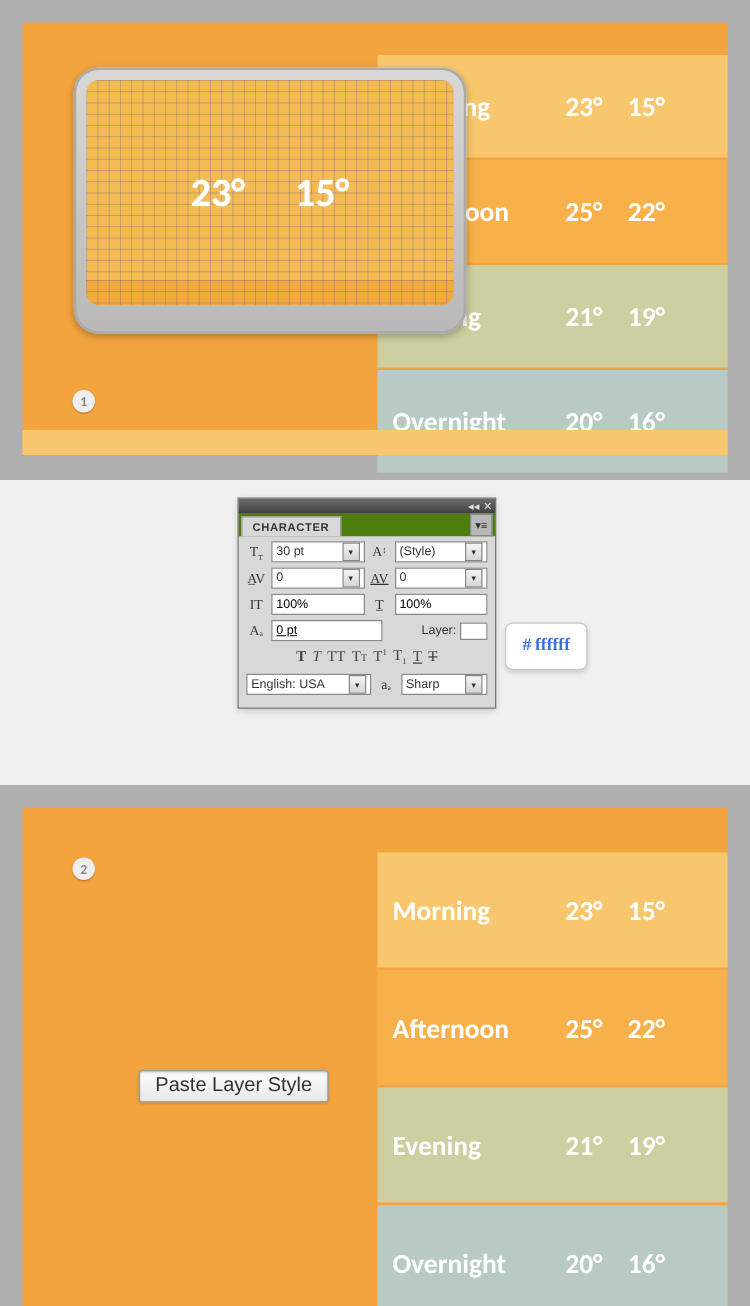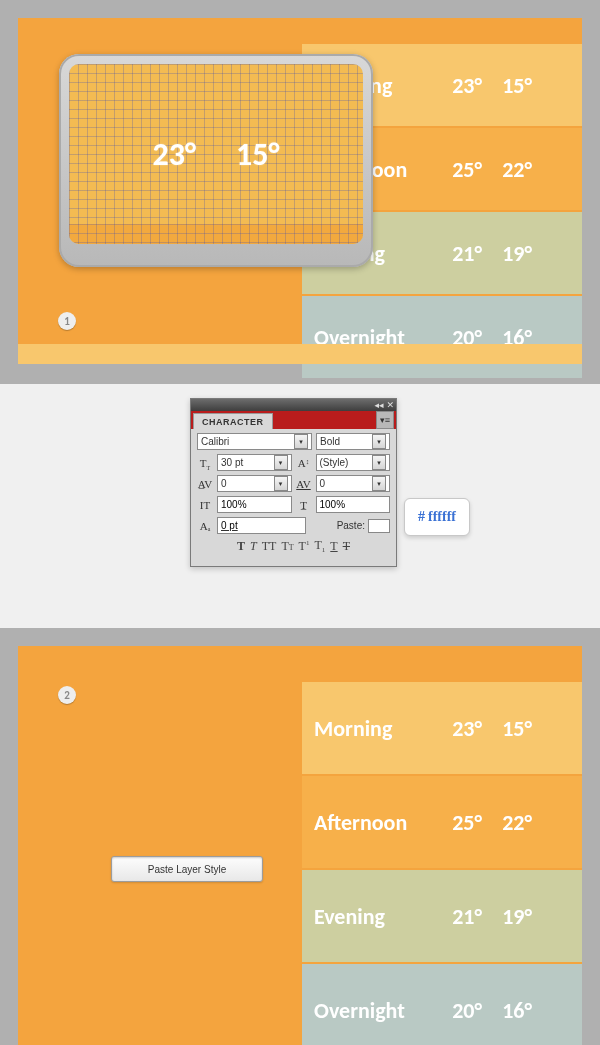--- a/index.html
+++ b/index.html
@@ -136,21 +136,21 @@
     background: linear-gradient(#6c6c6c,#3e3e3e);
     display:flex;
     justify-content:flex-end;
     align-items:center;
     padding: 0 2px;
     gap:3px;
   }
   #charpanel .titlebar .glyph { color:#ddd; font-size:9px; line-height:1; }
   #charpanel .tabrow {
     height: 18px;
-    background:#b91c1c;
+    background:#4d7c0f;
     display:flex;
     align-items:flex-end;
     padding-left:2px;
   }
   #charpanel .tab {
     background:#d8d8d8;
     padding:3px 8px 2px 8px;
     font-size:9px;
     font-weight:bold;
     letter-spacing:.5px;
@@ -273,21 +273,21 @@
     top:210px;
     width:150px;
     height:24px;
     background:linear-gradient(#fdfdfd,#e8e8e8);
     border:1px solid #9c9c9c;
     border-radius:3px;
     box-shadow:0 1px 2px rgba(0,0,0,.2) inset, 0 1px 2px rgba(0,0,0,.15);
     display:flex;
     align-items:center;
     justify-content:center;
-    font-size:10px;
+    font-size:16px;
     font-family:Tahoma, Arial, sans-serif;
     color:#333;
   }
 </style>
 </head>
 <body>
 
 <section id="step1">
   <div class="canvas">
 
@@ -343,30 +343,20 @@
   </div>
   <div class="tabrow">
     <div class="tab">
       <span>CHARACTER</span>
     </div>
     <div class="menu">▾≡</div>
   </div>
 
   <div class="body">
 
-    <div class="prow">
-      <div class="psel" style="flex:1.3;">
-        <span>Calibri</span>
-        <span class="ddl">▾</span>
-      </div>
-      <div class="psel" style="flex:.8;">
-        <span>Bold</span>
-        <span class="ddl">▾</span>
-      </div>
-    </div>
 
     <div class="prow">
       <span class="plabel">
         <span style="position:relative;">T<span class="vsub">T</span></span>
       </span>
       <div class="psel" style="flex:1;">
         <span>30 pt</span>
         <span class="ddl">▾</span>
       </div>
       <span class="plabel">
@@ -403,36 +393,47 @@
         <input value="100%" style="">
       </div>
     </div>
 
     <div class="prow">
       <span class="plabel">A<span class="vsub">a</span></span>
       <div class="pnum" style="flex:1;text-decoration:underline;">
         <input value="0 pt" style="">
       </div>
       <span style="flex:1;display:flex;align-items:center;justify-content:flex-end;gap:3px;">
-        <span>Paste:</span>
+        <span>Layer:</span>
         <span class="swatch"></span>
       </span>
     </div>
 
     <div class="iconbar">
       <span><b>T</b></span>
       <span><i>T</i></span>
       <span>TT</span>
       <span>T<span style="font-size:8px;">T</span></span>
       <span>T<sup style="font-size:7px;">1</sup></span>
       <span>T<sub style="font-size:7px;">1</sub></span>
       <span><u>T</u></span>
       <span><s>T</s></span>
     </div>
 
+    <div class="prow">
+      <div class="psel" style="flex:1.2;">
+        <span>English: USA</span>
+        <span class="ddl">▾</span>
+      </div>
+      <span class="plabel">a<span class="vsub">a</span></span>
+      <div class="psel" style="flex:.8;">
+        <span>Sharp</span>
+        <span class="ddl">▾</span>
+      </div>
+    </div>
 
   </div>
 </div>
 
 <div id="hexbadge">
   <span>#</span>
   <span>ffffff</span>
 </div>
 
 <section id="step2">

